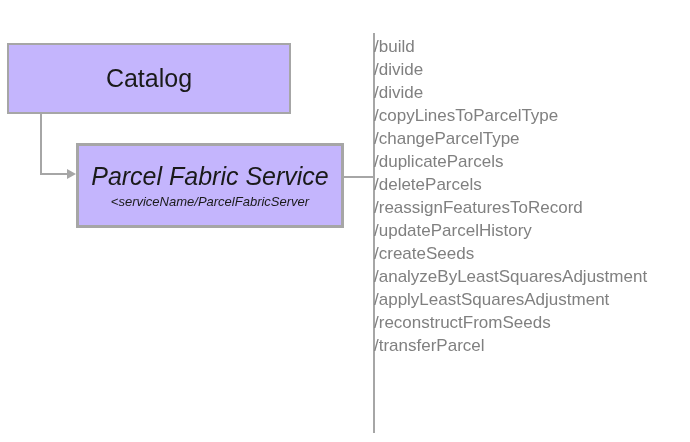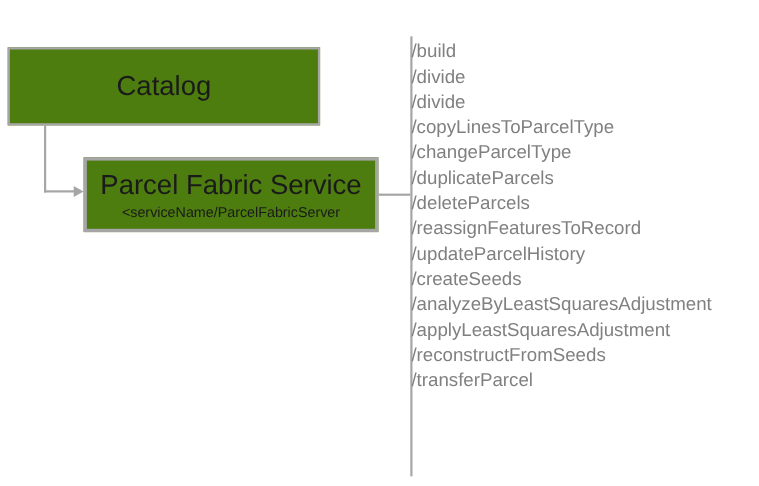--- a/index.html
+++ b/index.html
@@ -9,42 +9,43 @@
   .canvas {
     position: relative;
     width: 690px;
     height: 442px;
     background: #ffffff;
     overflow: hidden;
   }
 
   .node-box {
     position: absolute;
-    background: #4d7c0f;
+    background: #c4b5fd;
     border: 2px solid #a6a6a6;
     display: flex;
     flex-direction: column;
     align-items: center;
     justify-content: center;
     text-align: center;
   }
 
   .catalog-box {
     left: 7px;
     top: 43px;
     width: 284px;
     height: 71px;
   }
 
   .service-box {
     left: 76px;
     top: 143px;
     width: 268px;
-    height: 68px;
+    height: 85px;
     border-width: 3px;
+    font-style: italic;
   }
 
   .node-title {
     font-size: 25px;
     color: #1a1a1a;
     line-height: 1.15;
   }
 
   .node-subtitle {
     font-size: 13px;

